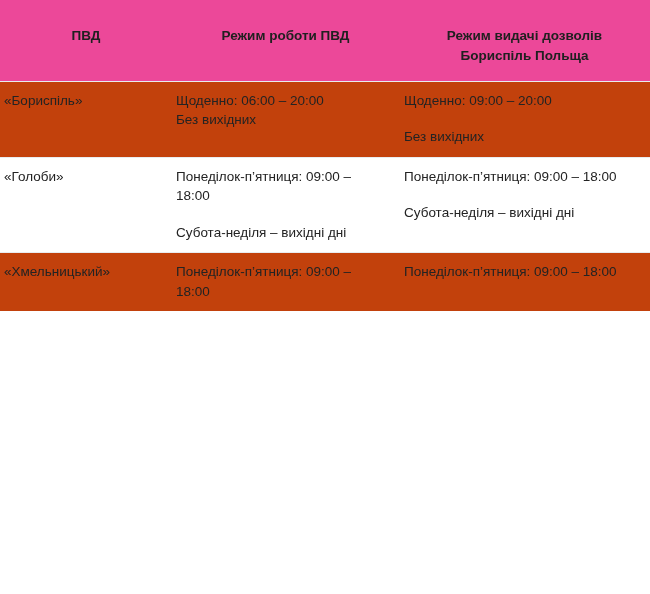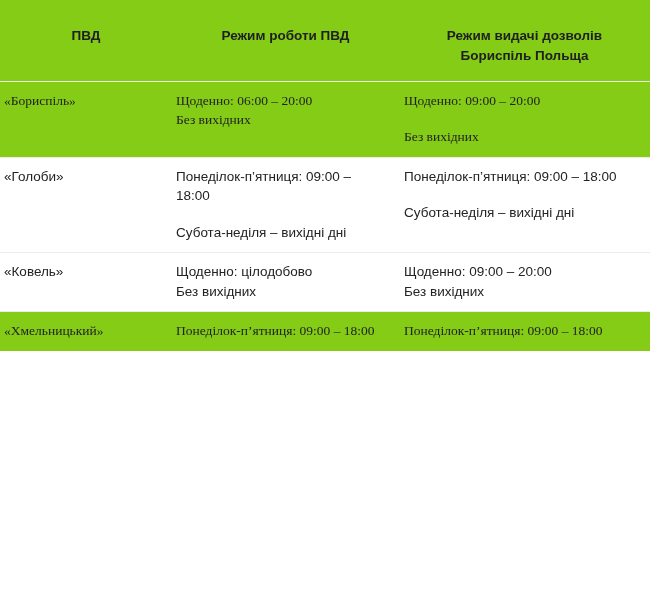--- a/index.html
+++ b/index.html
@@ -27,35 +27,34 @@
   .schedule-table col.c2 { width: 227px; }
   .schedule-table col.c3 { width: 251px; }
 
   thead th {
     font-size: 13.5px;
     font-weight: bold;
     color: #202020;
     text-align: center;
     padding: 26px 8px 14px 8px;
     line-height: 1.5;
-    background: #84cc16;
+    background: #ec4899;
     border: 0;
     vertical-align: top;
   }
   thead th.h3 {
     padding-left: 14px;
     padding-right: 14px;
   }
 
   tbody tr {
     border-top: 1px solid #e8ecf0;
   }
   tbody tr.shade > td {
-    background: #84cc16;
-    font-family: Liberation Serif, serif;
+    background: #c2410c;
   }
   tbody tr.plain > td {
     background: #ffffff;
   }
 
   tbody td {
     font-size: 13.5px;
     color: #232323;
     vertical-align: top;
     line-height: 1.45;
@@ -123,33 +122,20 @@
         </td>
         <td class="col-mode">
           <p class="line">Понеділок-п’ятниця: 09:00 – 18:00</p>
           <p class="line spaced">Субота-неділя – вихідні дні</p>
         </td>
         <td class="col-permit">
           <p class="line">Понеділок-п’ятниця: 09:00 – 18:00</p>
           <p class="line spaced">Субота-неділя – вихідні дні</p>
         </td>
       </tr>
-      <tr class="plain">
-        <td class="col-name">
-          <p class="line">«Ковель»</p>
-        </td>
-        <td class="col-mode">
-          <p class="line">Щоденно: цілодобово</p>
-          <p class="line tight">Без вихідних</p>
-        </td>
-        <td class="col-permit">
-          <p class="line">Щоденно: 09:00 – 20:00</p>
-          <p class="line tight">Без вихідних</p>
-        </td>
-      </tr>
       <tr class="shade">
         <td class="col-name">
           <p class="line">«Хмельницький»</p>
         </td>
         <td class="col-mode">
           <p class="line">Понеділок-п’ятниця: 09:00 – 18:00</p>
         </td>
         <td class="col-permit">
           <p class="line">Понеділок-п’ятниця: 09:00 – 18:00</p>
         </td>

